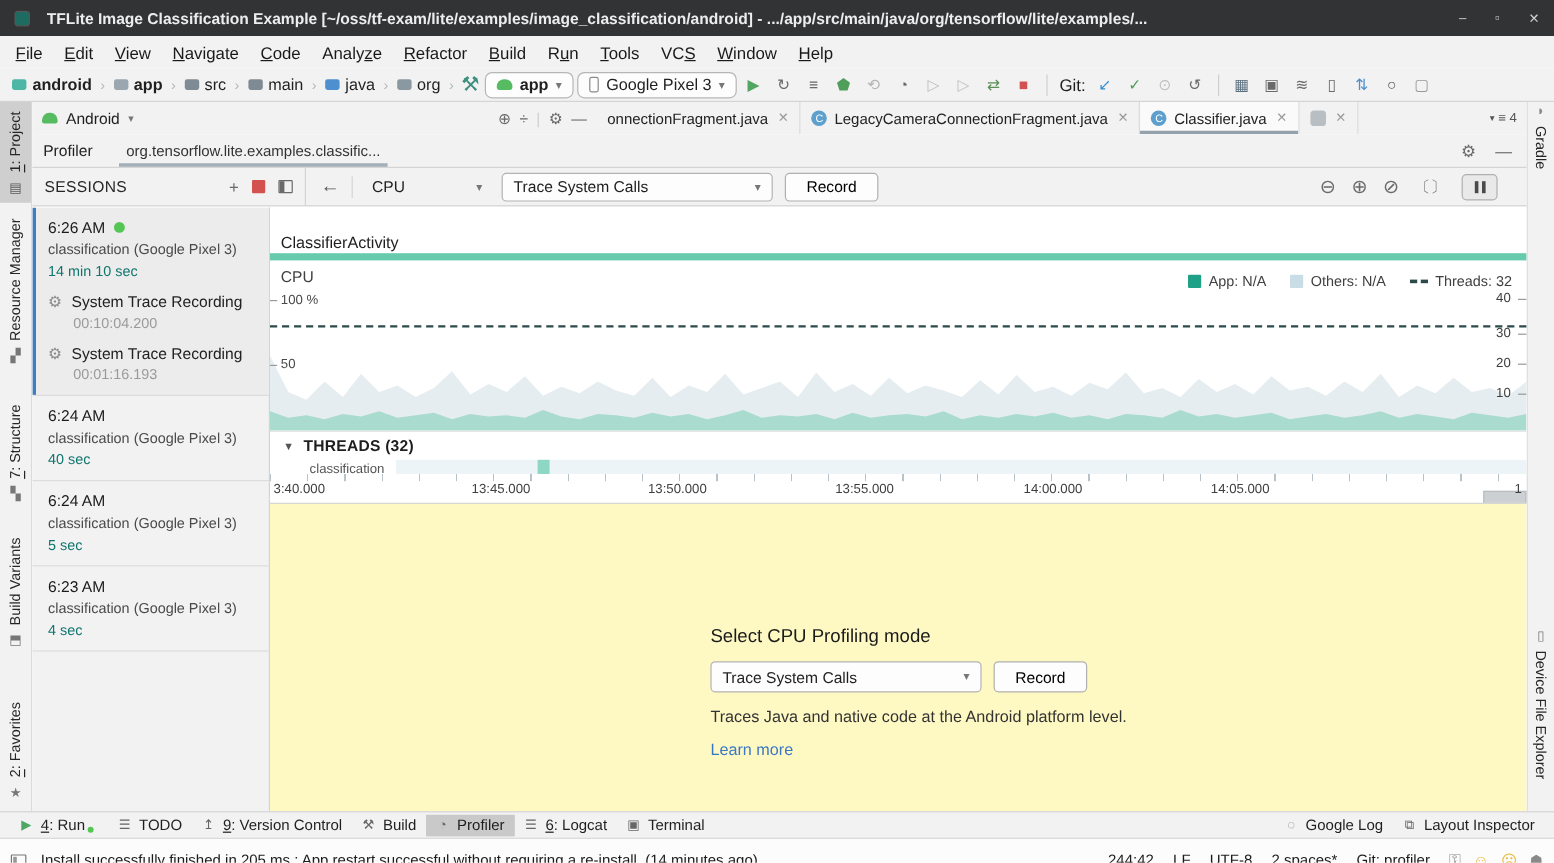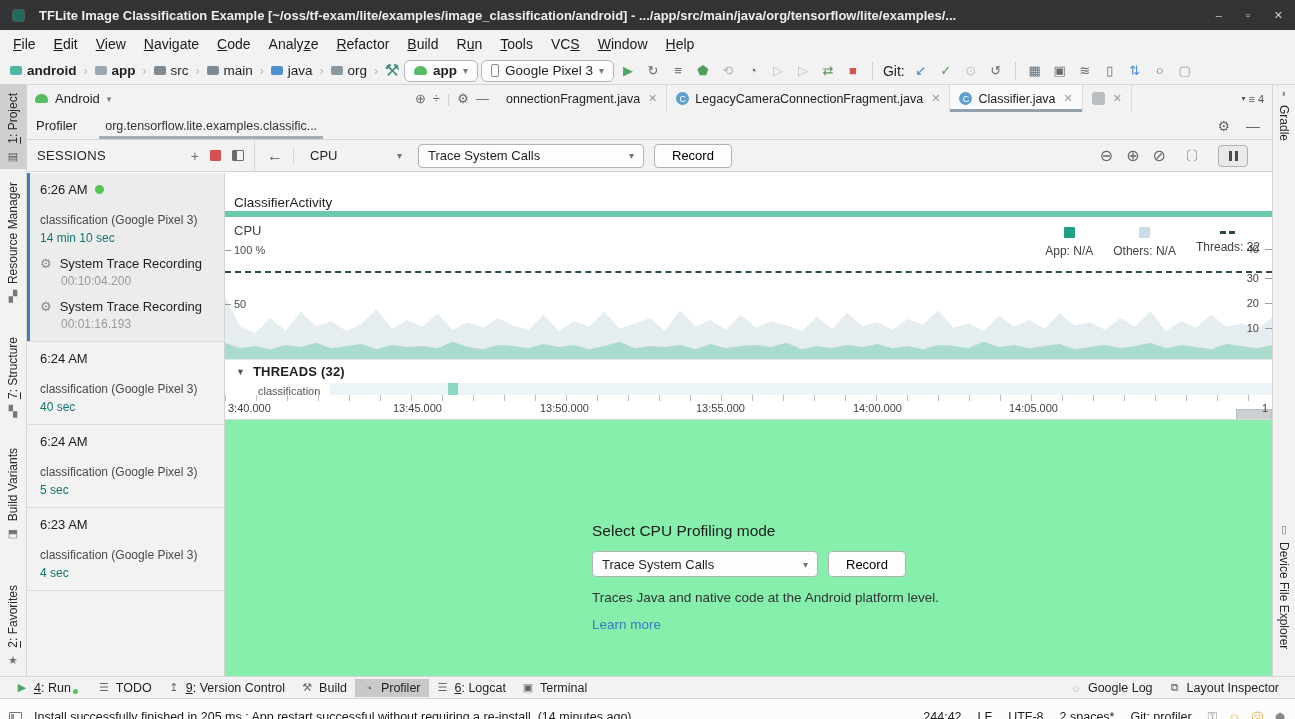--- a/index.html
+++ b/index.html
@@ -106,42 +106,42 @@
   .pausebtn i { width:3px; height:10px; background:#4a4a4a; display:block; }
 
   
   .content { position:absolute; left:0; top:88px; width:1245px; height:503px; display:flex; }
   .sessions { width:198px; background:#f2f2f2; border-right:1px solid #d4d4d4; overflow:hidden; }
   .sgroup { position:relative; padding:9px 10px 10px 13px; border-bottom:1px solid #dcdcdc; }
   .sgroup.sel { background:#ececec; }
   .sgroup.sel::before { content:""; position:absolute; left:0; top:0; bottom:0; width:3px; background:#3d7dc2; }
   .stime { font-size:13px; color:#1b1b1b; display:flex; align-items:center; gap:7px; }
   .livedot { width:9px; height:9px; border-radius:50%; background:#53c653; }
-  .ssub { font-size:12px; color:#4a4a4a; margin-top:16px; }
+  .ssub { font-size:12px; color:#4a4a4a; margin-top:4px; }
   .sdur { font-size:12px; color:#0f766e; margin-top:4px; }
   .srec { margin-top:11px; }
   .srec .r1 { display:flex; align-items:center; gap:8px; font-size:13px; color:#222; }
   .srec .gear { color:#8a8a8a; font-size:13px; }
   .srec .r2 { font-size:12px; color:#9a9a9a; margin:3px 0 0 21px; }
 
   
   .stage { position:relative; flex:1; background:#fff; }
   .activity { position:absolute; left:0; top:0; right:0; height:44px; }
   .activity .alabel { position:absolute; left:9px; top:22px; font-size:13.5px; color:#1f1f1f; }
   .activity .abar { position:absolute; left:0; right:0; top:38px; height:6px; background:#68caac; }
 
   .chart { position:absolute; left:0; top:44px; right:0; height:142px; }
   .chart svg { position:absolute; left:0; top:0; }
   .dash-line { position:absolute; left:0; right:0; top:54px; border-top:2px dashed #2d4a4a; }
   .cpu-title { position:absolute; left:9px; top:6px; font-size:13px; color:#3f3f3f; }
   .ytick { position:absolute; left:9px; font-size:11px; color:#4a4a4a; }
   .ytick-dash { position:absolute; left:0; width:6px; height:1px; background:#9a9a9a; }
   .legend { position:absolute; top:10px; right:12px; display:flex; gap:20px; align-items:center;
             font-size:12px; color:#3f3f3f; }
-  .legend .li { display:flex; align-items:center; gap:6px;flex-direction:column; }
+  .legend .li { display:flex; align-items:center; gap:6px; }
   .sw { width:11px; height:11px; border-radius:1px; }
   .sw-dash { display:flex; gap:3px; }
   .sw-dash i { width:6px; height:3px; background:#2d4a4a; display:block; }
   .rtick { position:absolute; right:13px; font-size:11px; color:#3f3f3f; }
   .rtick-dash { position:absolute; right:0; width:7px; height:1px; background:#9a9a9a; }
 
   .threads-head { position:absolute; left:0; top:186px; right:0; height:24px; background:#fff;
                   display:flex; align-items:center; gap:8px; padding-left:11px; border-top:1px solid #e6e6e6; }
   .threads-head .tri { font-size:9px; color:#555; }
   .threads-head .tt { font-size:13px; font-weight:bold; color:#1f1f1f; letter-spacing:.2px; }
@@ -150,21 +150,21 @@
   .thread-block { position:absolute; left:223px; width:10px; top:0; bottom:0; background:#8ed7c5; }
   .thread-label { position:absolute; left:33px; top:0; font-size:11px; line-height:16px; color:#555; }
 
   .timeline { position:absolute; left:0; top:222px; right:0; height:24px; }
   .timeline .ticks { position:absolute; left:0; right:0; top:0; height:6px;
     background:repeating-linear-gradient(to right, #b9c2c7 0 1px, transparent 1px 31px); }
   .tl-label { position:absolute; top:7px; font-size:11px; color:#3f3f3f; white-space:nowrap; }
   .hscroll { position:absolute; right:0; top:14px; width:36px; height:11px; background:#ccd0d3;
              border:1px solid #b9bdc0; }
 
-  .idle { position:absolute; left:0; top:246px; right:0; bottom:0; background:#86efac;
+  .idle { position:absolute; left:0; top:246px; right:0; bottom:0; background:#fef9c3;
           border-top:1px solid #d6d6d6; }
   .idle .ptitle { position:absolute; left:367px; top:102px; font-size:15.5px; color:#1b1b1b; }
   .idle .prow { position:absolute; left:367px; top:131px; display:flex; gap:10px; align-items:center; }
   .idle .pdesc { position:absolute; left:367px; top:170px; font-size:13.5px; color:#333; }
   .idle .plink { position:absolute; left:367px; top:197px; font-size:13.5px; color:#3b78c3; }
 
   
   .bottombar { position:absolute; left:0; top:676px; width:1295px; height:22px; background:#f2f2f2;
                border-top:1px solid #d4d4d4; display:flex; align-items:center; padding:0 8px;
                font-size:12.5px; color:#1f1f1f; }

